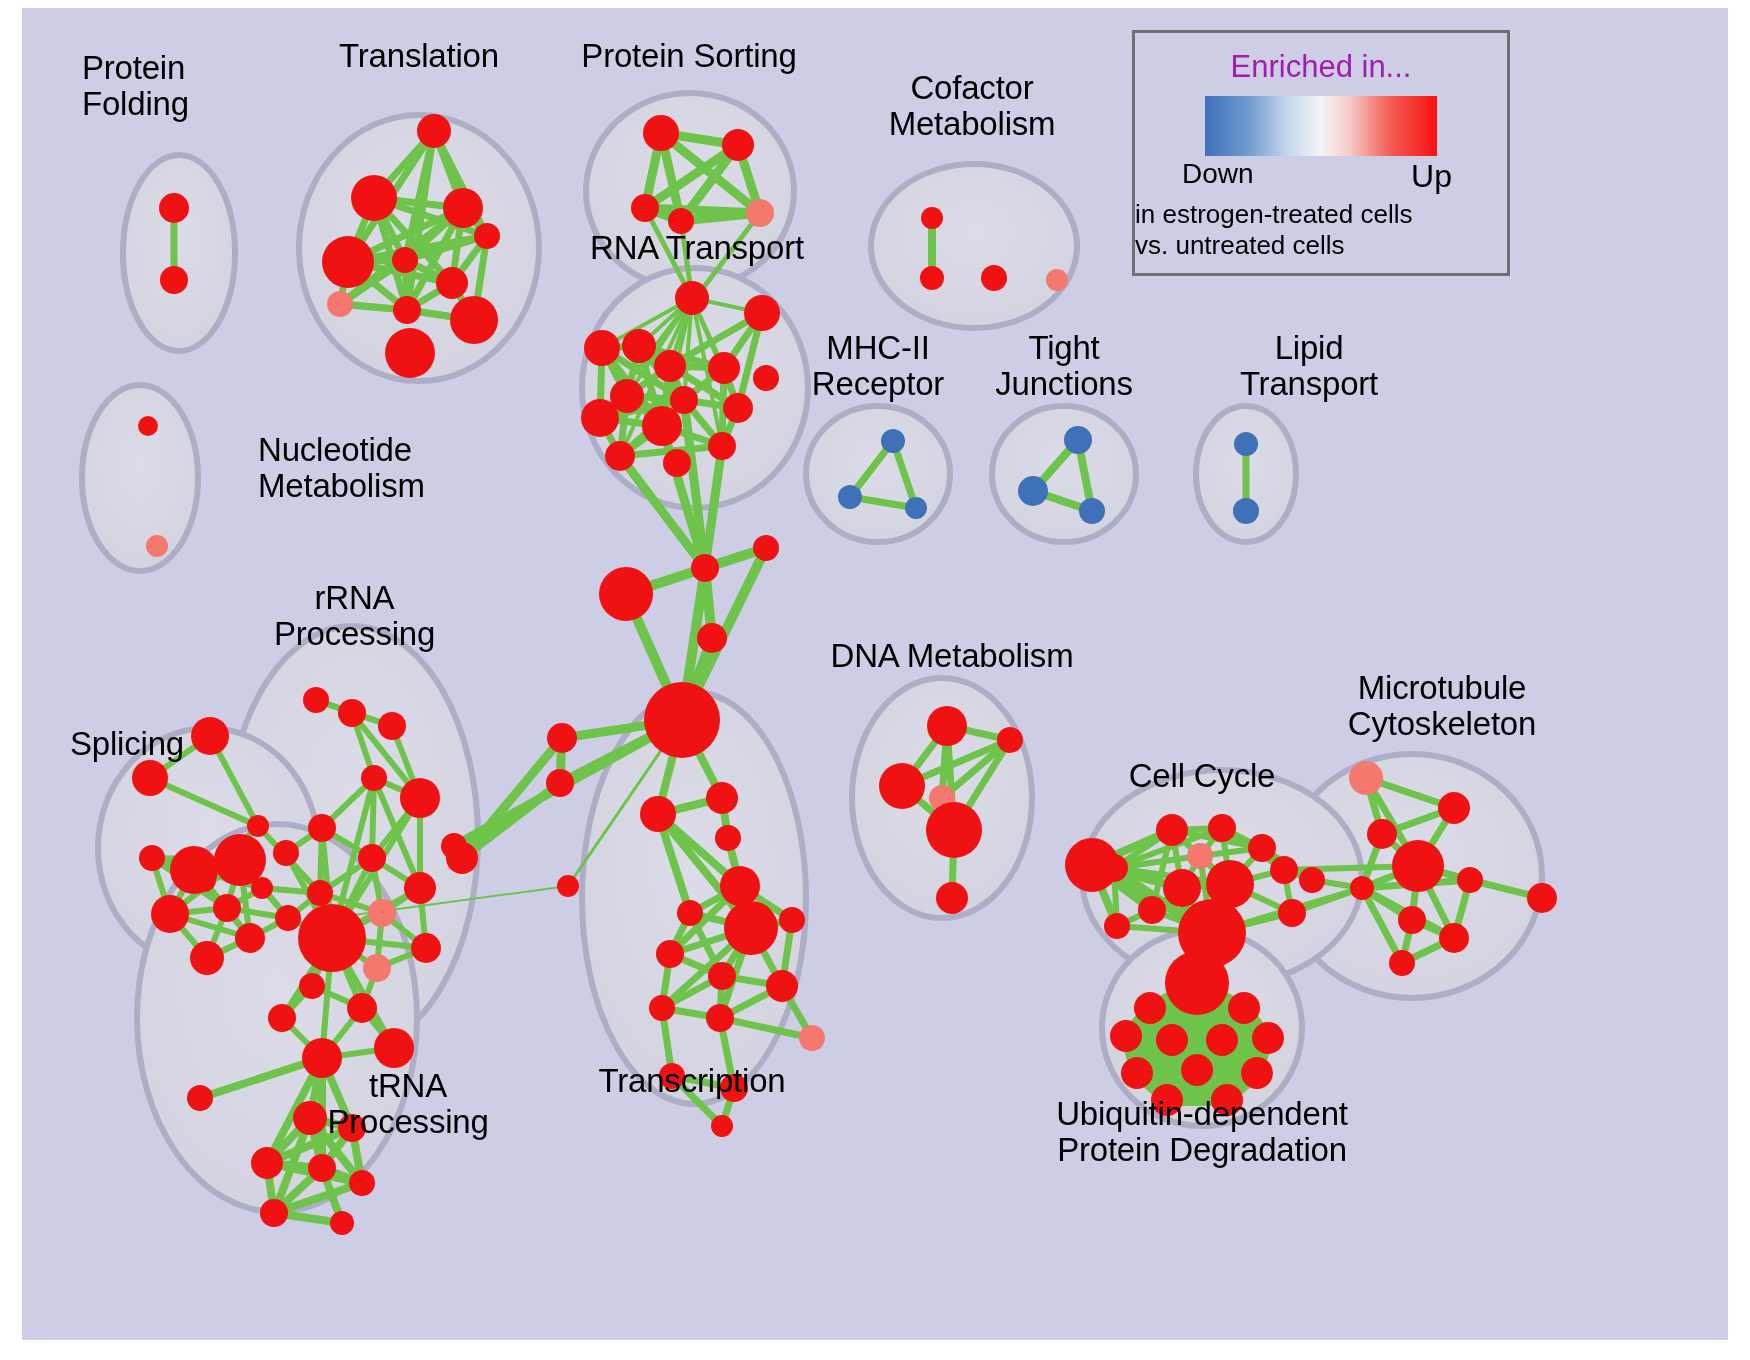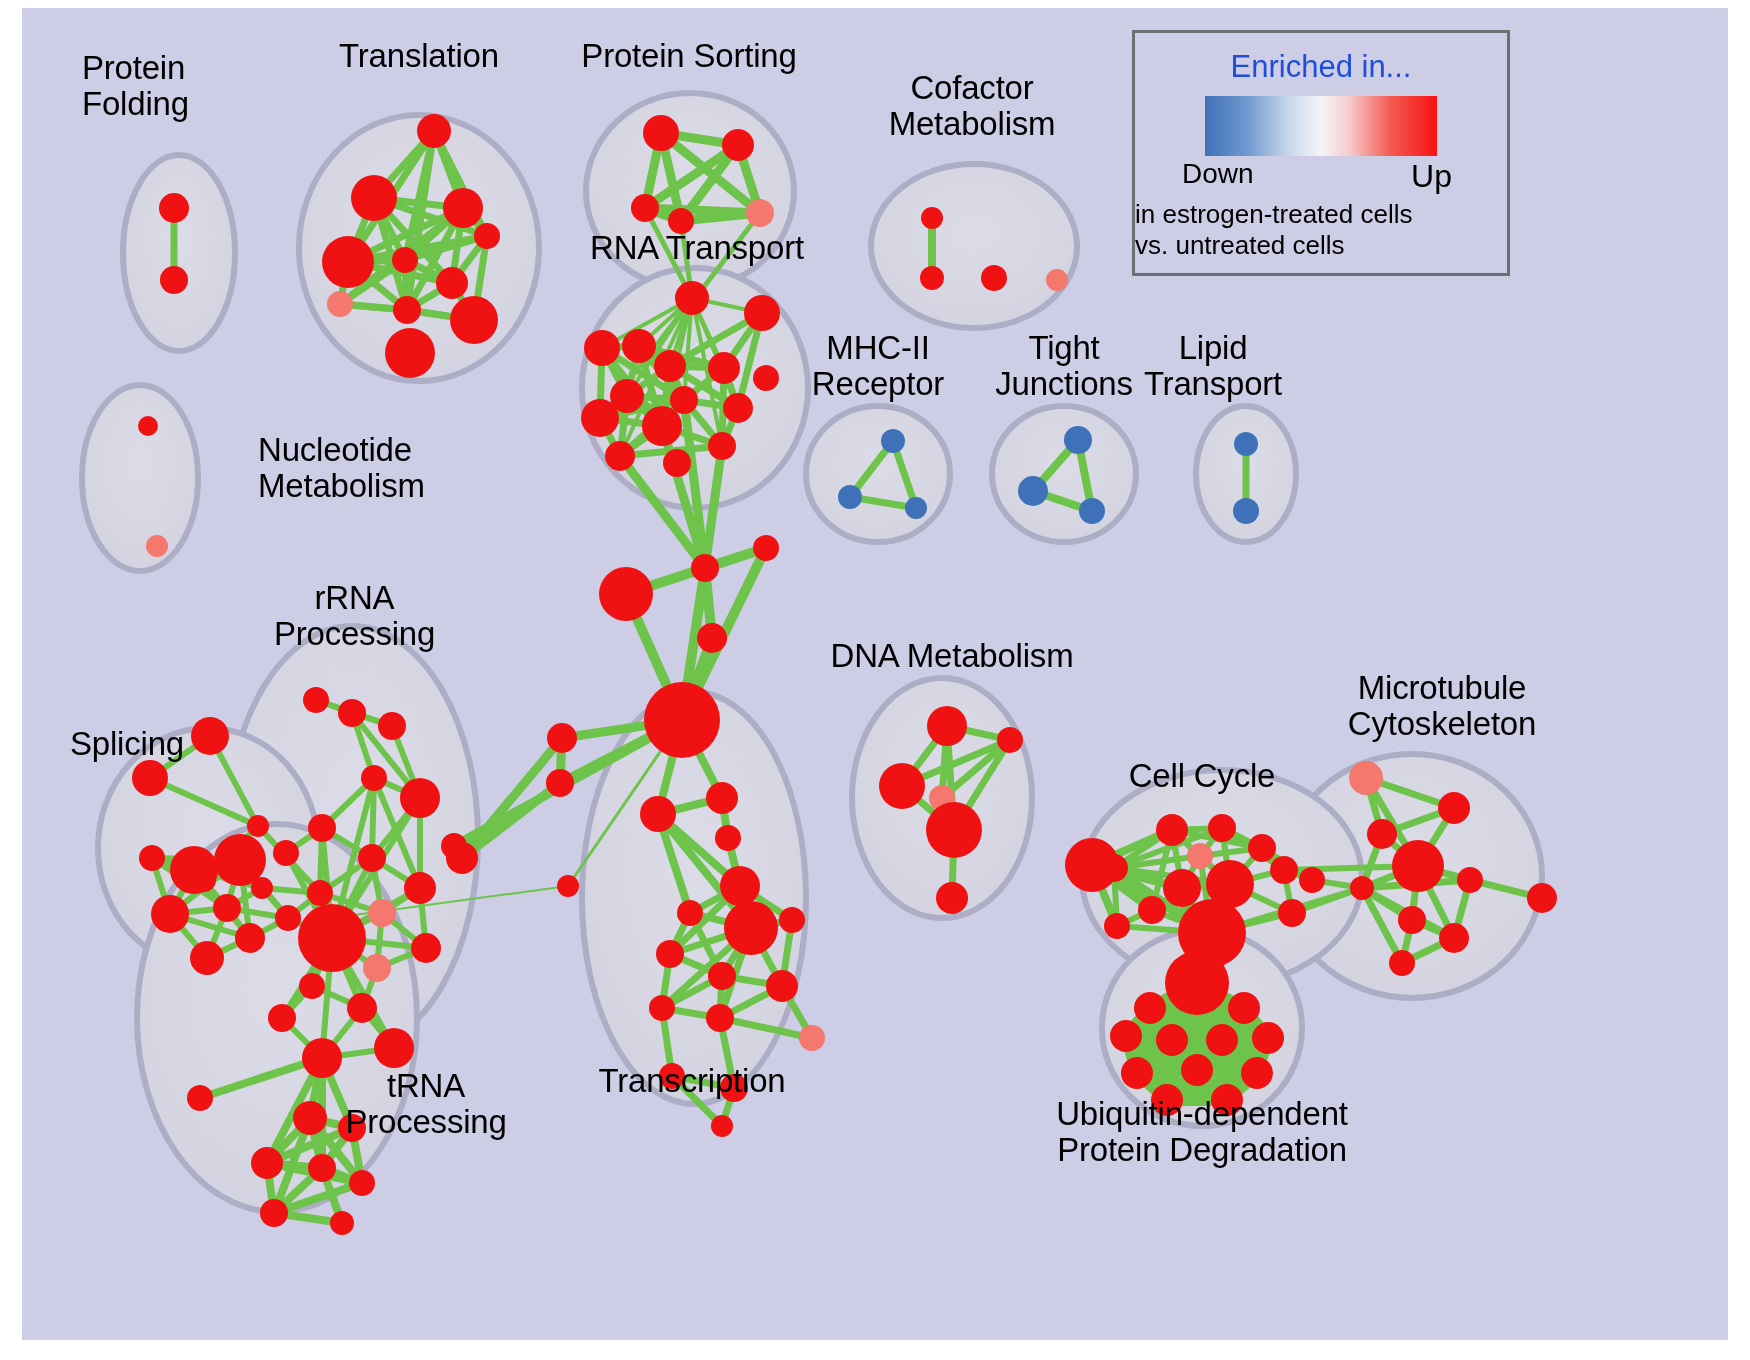--- a/index.html
+++ b/index.html
@@ -34,21 +34,21 @@
     position:absolute;
     left:1110px;top:22px;
     width:378px;height:246px;
     background:#cdcde6;
     border:3px solid #6f6f73;
     box-sizing:border-box;
   }
   #legend .lg-title{
     text-align:center;
     font-size:31px;
-    color:#1d4ed8;
+    color:#a21caf;
     margin-top:16px;
   }
   #legend .lg-bar{
     margin:11px auto 0 auto;
     width:232px;height:60px;
     background:linear-gradient(to right,#3f71b8 0%,#6f98cf 18%,#c6d8ec 36%,#f4f4f6 50%,#f6cccc 62%,#f25b52 80%,#f81212 100%);
   }
   #legend .lg-ends{
     position:relative;
     width:282px;margin:2px auto 0 auto;
@@ -741,27 +741,27 @@
     </svg>
 
     <div class="clab" style="left:60px;top:42px;">Protein<br>Folding</div>
     <div class="clab ctr" style="left:272px;top:30px;width:250px;">Translation</div>
     <div class="clab ctr" style="left:487px;top:30px;width:360px;">Protein Sorting</div>
     <div class="clab ctr" style="left:800px;top:62px;width:300px;">Cofactor<br>Metabolism</div>
     <div class="clab ctr" style="left:520px;top:222px;width:310px;">RNA Transport</div>
     <div class="clab" style="left:196px;top:424px;margin-left:40px;">Nucleotide<br>Metabolism</div>
     <div class="clab ctr" style="left:756px;top:322px;width:200px;">MHC-II<br>Receptor</div>
     <div class="clab ctr" style="left:942px;top:322px;width:200px;">Tight<br>Junctions</div>
-    <div class="clab ctr" style="left:1096px;top:322px;width:190px;">Lipid<br>Transport</div>
+    <div class="clab ctr" style="left:1192px;top:322px;width:190px;">Lipid<br>Transport</div>
     <div class="clab ctr" style="left:215px;top:572px;width:235px;">rRNA<br>Processing</div>
     <div class="clab" style="left:48px;top:718px;">Splicing</div>
     <div class="clab ctr" style="left:790px;top:630px;width:280px;">DNA Metabolism</div>
     <div class="clab ctr" style="left:1080px;top:750px;width:200px;">Cell Cycle</div>
     <div class="clab ctr" style="left:1270px;top:662px;width:300px;">Microtubule<br>Cytoskeleton</div>
-    <div class="clab ctr" style="left:294px;top:1060px;width:220px;">tRNA<br>Processing</div>
+    <div class="clab ctr" style="left:276px;top:1060px;width:220px;">tRNA<br>Processing</div>
     <div class="clab ctr" style="left:540px;top:1055px;width:260px;">Transcription</div>
     <div class="clab ctr" style="left:980px;top:1088px;width:400px;">Ubiquitin-dependent<br>Protein Degradation</div>
 
     <div id="legend">
       <div class="lg-title">Enriched in...</div>
       <div class="lg-bar"></div>
       <div class="lg-ends">
         <span class="lg-down">Down</span>
         <span class="lg-up">Up</span>
       </div>

